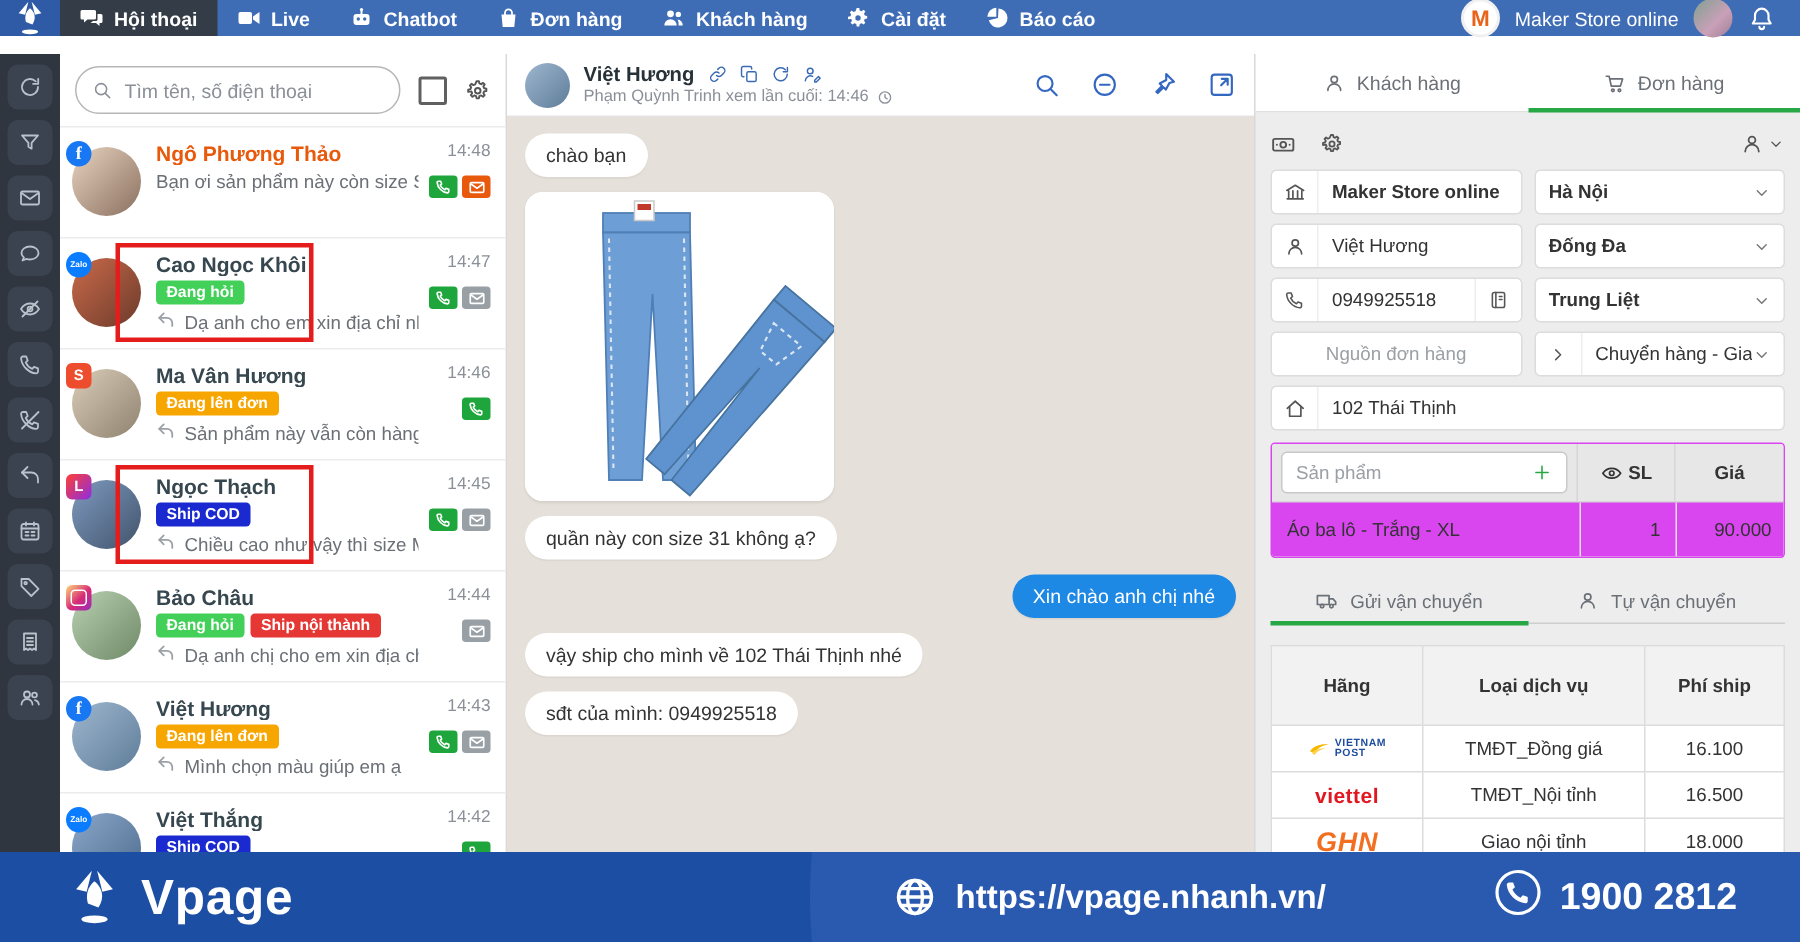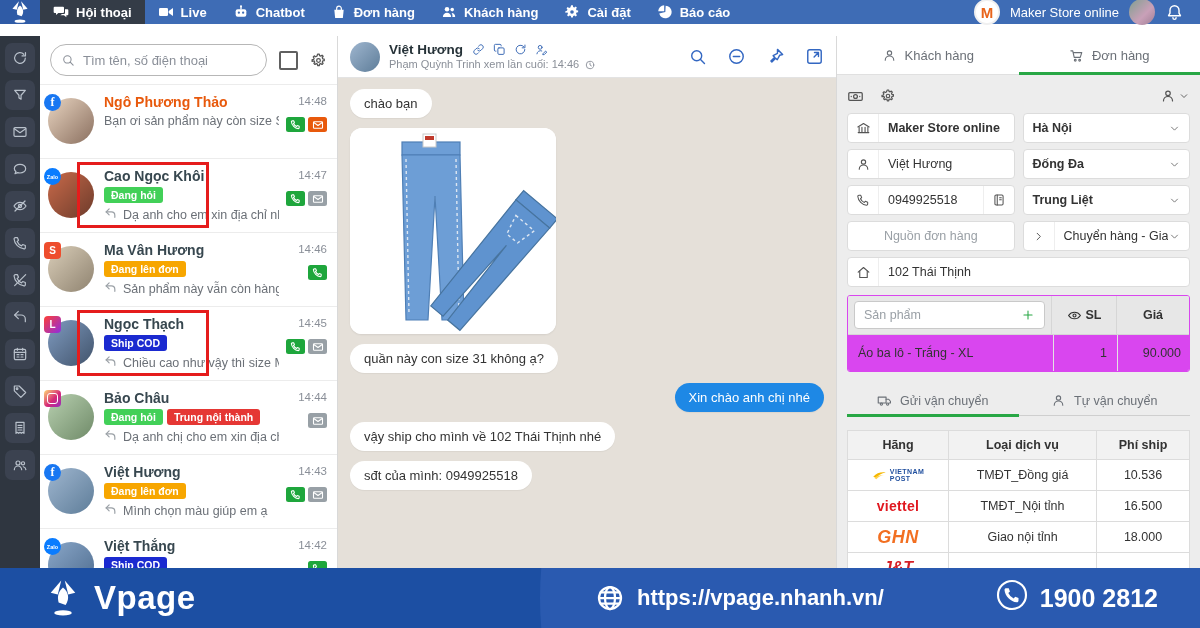--- a/index.html
+++ b/index.html
@@ -93,21 +93,21 @@
   .prod-row{display:flex;align-items:stretch;background:#d946ef;border-top:1px solid #d6d6d6;height:36px;font-size:12.5px;color:#333}
   .prod-row .pname{flex:1;display:flex;align-items:center;padding:0 10px}
   .prod-row .pqty{width:64px;display:flex;align-items:center;justify-content:flex-end;padding-right:10px;border-left:1px solid #e3e3e3;box-sizing:border-box}
   .prod-row .pprice{width:72px;display:flex;align-items:center;justify-content:flex-end;padding-right:8px;border-left:1px solid #e3e3e3;box-sizing:border-box}
 
   .ship-tabs{display:flex;margin-top:14px;border-bottom:1px solid #cfcfcf}
   .stab{flex:1;display:flex;align-items:center;justify-content:center;gap:8px;font-size:12.5px;color:#6b7077;padding:7px 0;position:relative;cursor:pointer}
   .stab.active::after{content:'';position:absolute;bottom:-2px;left:0;right:0;height:3px;background:#28a745}
 
   table.ship{width:100%;border-collapse:collapse;margin-top:14px;background:#fff;font-size:12.5px;color:#333}
-  table.ship th{background:#f2f2f2;border:1px solid #dcdcdc;font-weight:bold;height:28px;padding:0 6px}
+  table.ship th{background:#f2f2f2;border:1px solid #dcdcdc;font-weight:bold;height:28px;padding:12px 6px}
   table.ship td{border:1px solid #dcdcdc;height:30px;text-align:center;padding:0 6px}
   td.fee{text-align:right;padding-right:12px}
   .lg-vnpost{display:flex;align-items:center;justify-content:center;gap:3px;line-height:1}
   .lg-vnpost .txt{color:#1f4e9e;font-weight:bold;font-size:7px;letter-spacing:.4px;text-align:left}
   .lg-viettel{color:#e0171f;font-weight:bold;font-size:14px;letter-spacing:.3px}
   .lg-ghn{color:#f26f21;font-weight:900;font-style:italic;font-size:18px;letter-spacing:.5px}
   .lg-jt{color:#d61f26;font-weight:900;font-style:italic;font-size:16px}
 
   
   .footer{position:absolute;left:0;right:0;bottom:0;height:60px;background:#1c4fa3;overflow:hidden;color:#fff;z-index:6}
@@ -453,21 +453,21 @@
       <div class="conv-item">
     <div class="avatar" style="background:linear-gradient(135deg,#b8d0b0,#6f8a68)"></div>
     <div class="chn sq" style="background:linear-gradient(135deg,#feda75,#d62976 55%,#962fbf)">
           <span style="width:9px;height:9px;border:1.6px solid #fff;border-radius:3px;display:block"></span>
         </div>
     <div class="conv-time">14:44</div>
     <div class="conv-body">
       <div class="conv-name" style="color:#37474f">Bảo Châu</div>
       <div class="tags">
             <span class="tag" style="background:#42d058">Đang hỏi</span>
-            <span class="tag" style="background:#e53734">Trung nội thành</span>
+            <span class="tag" style="background:#e53734">Ship nội thành</span>
           </div>
       <div class="conv-msg">
             <span class="reply"><svg class="stroke" style="width:13px;height:13px;stroke-width:2.2" viewBox="0 0 24 24">
                 <path d="M9.5 14.5 4 9l5.5-5.5"></path>
                 <path d="M4 9h9.5A6.5 6.5 0 0 1 20 15.5V19"></path>
               </svg></span>
             <span>Dạ anh chị cho em xin địa chỉ nhé...</span>
           </div>
     </div>
     <div class="status-icons">
@@ -855,21 +855,21 @@
     <td style="width:88px">
               <span class="lg-vnpost">
       <svg viewBox="0 0 24 24" style="width:15px;height:15px">
                   <path d="M2 14c5-6 12-8 20-7-7 1-12 4-15 9z" fill="#f5b700"></path>
                   <path d="M4 16c4-4 9-5 15-5-5 1-9 3-12 7z" fill="#ffd34d"></path>
                 </svg>
       <span class="txt">VIETNAM<br>POST</span>
               </span>
             </td>
     <td>TMĐT_Đồng giá</td>
-    <td class="fee" style="width:80px">10.536</td>
+    <td class="fee" style="width:80px">16.100</td>
   </tr>
           <tr>
     <td style="width:88px"><span class="lg-viettel">viettel</span></td>
     <td>TMĐT_Nội tỉnh</td>
     <td class="fee" style="width:80px">16.500</td>
   </tr>
           <tr>
     <td style="width:88px"><span class="lg-ghn">GHN</span></td>
     <td>Giao nội tỉnh</td>
     <td class="fee" style="width:80px">18.000</td>

